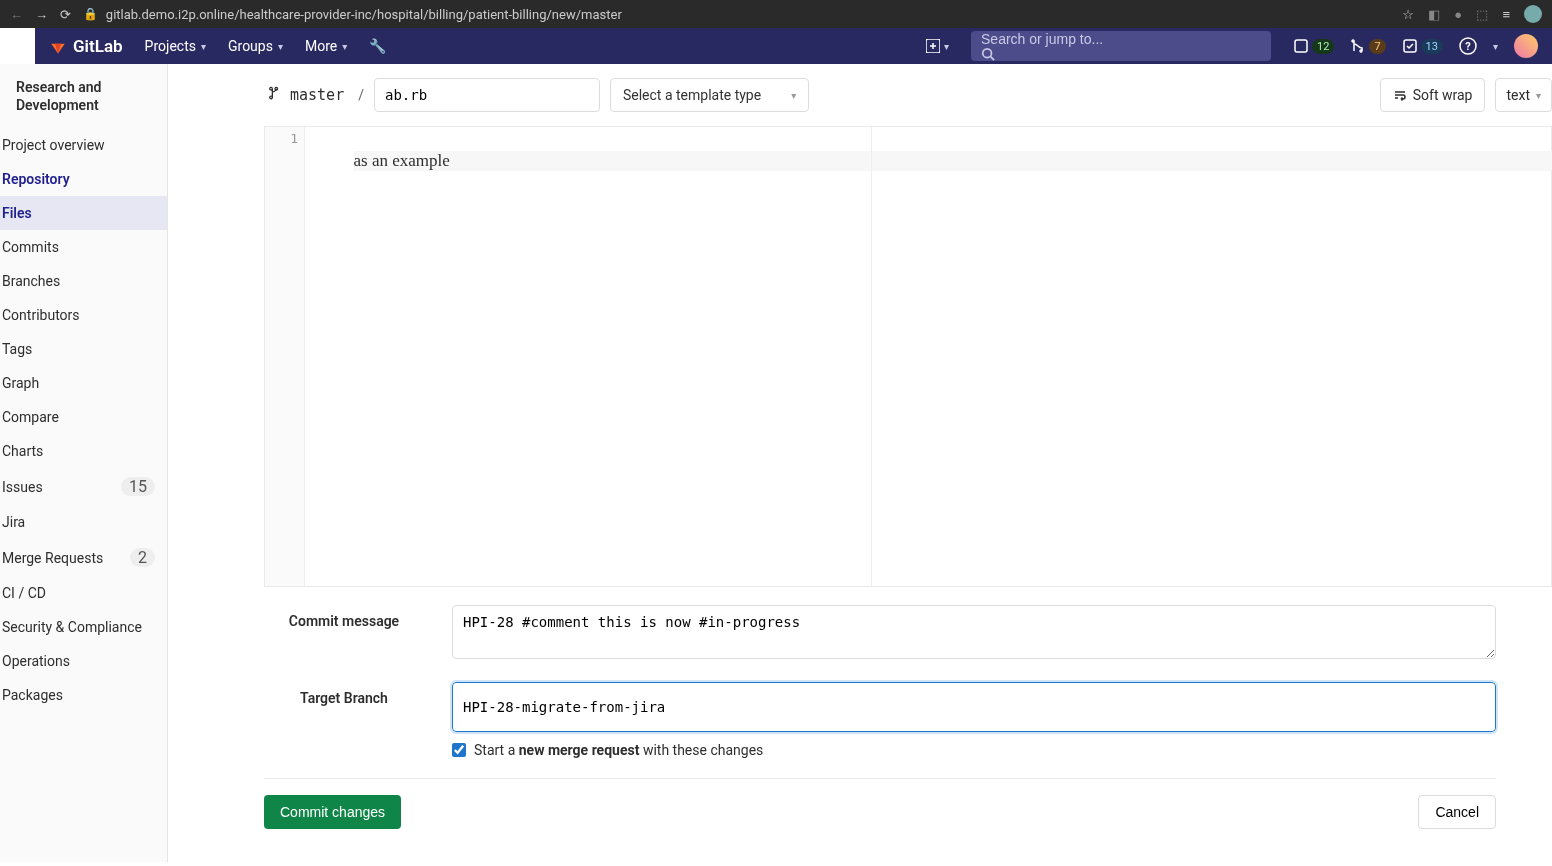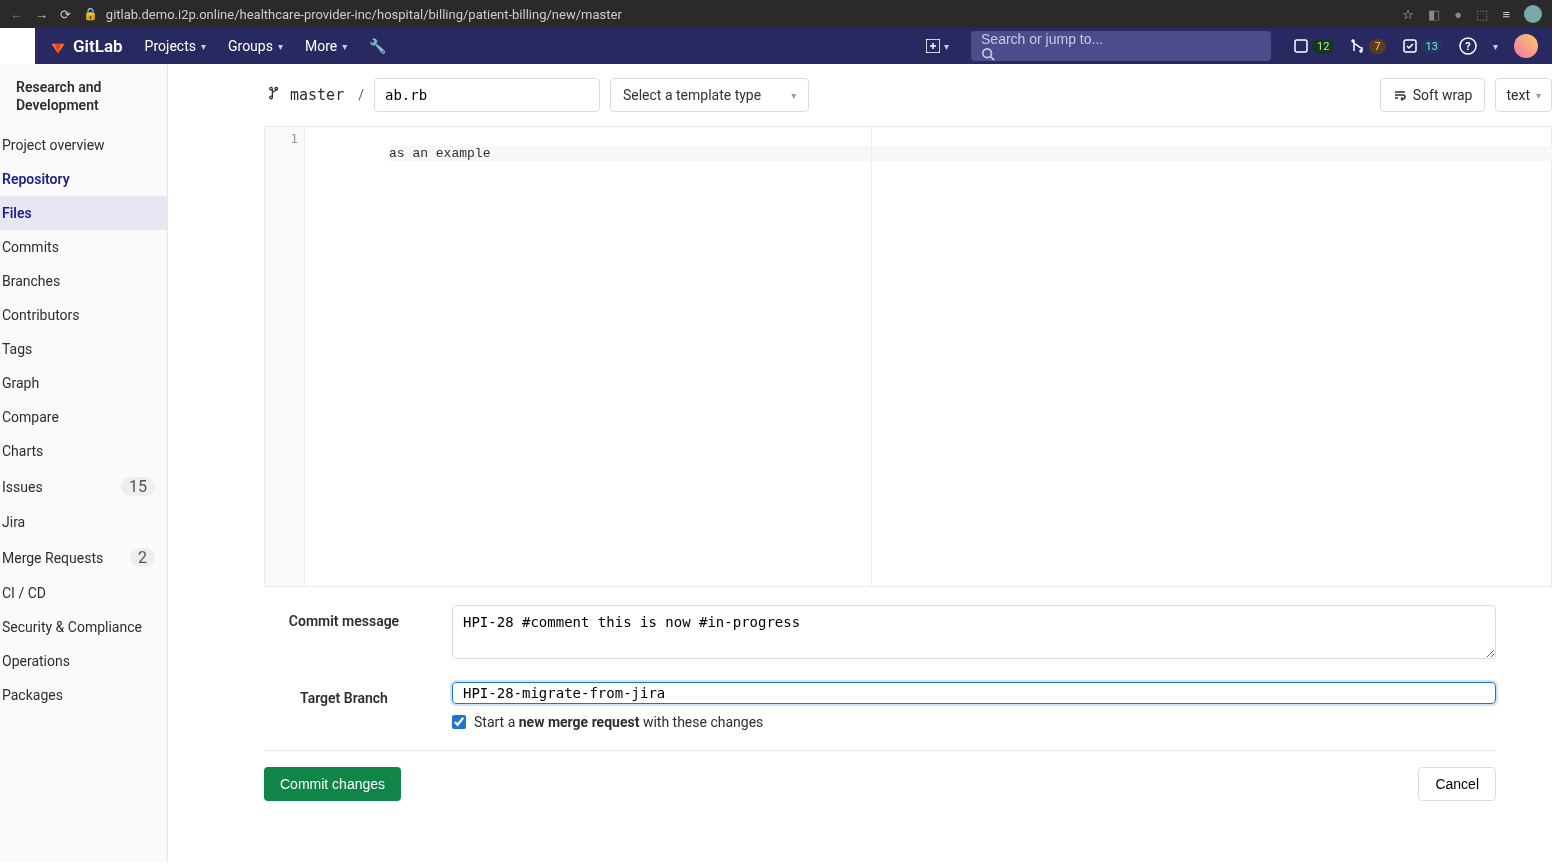--- a/index.html
+++ b/index.html
@@ -47,31 +47,31 @@
 .branch-chip { display: flex; align-items: flex-start; gap: 8px; font-family: "SFMono-Regular", Menlo, monospace; font-size: 15px; color: #2e2e2e; padding: 0 4px; }
 .path-sep { color: #666; }
 .filename-input { border: 1px solid #dcdcde; border-radius: 4px; height: 34px; width: 226px; padding: 0 10px; font-family: "SFMono-Regular", Menlo, monospace; font-size: 14px; }
 .template-select { border: 1px solid #dcdcde; border-radius: 4px; height: 34px; min-width: 180px; padding: 0 12px; color: #333; background: #fff; display: flex; align-items: center; justify-content: space-between; gap: 30px; cursor: pointer; }
 .header-spacer { flex: 1; }
 .softwrap-btn { border: 1px solid #dcdcde; border-radius: 4px; height: 34px; padding: 0 12px; display: flex; align-items: center; gap: 6px; background: #fff; cursor: pointer; }
 .mode-select { border: 1px solid #dcdcde; border-radius: 4px; height: 34px; padding: 0 10px; display: flex; align-items: center; gap: 6px; background: #fff; cursor: pointer; }
 
 .code-editor { border: 1px solid #eaeaea; border-top: none; display: flex; height: 460px; position: relative; }
 .gutter { width: 40px; background: #fafafa; border-right: 1px solid #eee; text-align: right; padding: 4px 6px 0 0; color: #999; font-family: "SFMono-Regular", Menlo, monospace; font-size: 13px; }
-.code-area { flex: 1; font-family: Liberation Mono, monospace; font-size: 13px; padding: 4px 6px; white-space: pre; position: relative; }
+.code-area { flex: 1; font-family: Liberation Serif, serif; font-size: 17px; padding: 4px 6px; white-space: pre; position: relative; }
 .code-area .line1 { background: #f7f7f7; display: inline-block; width: 100%; }
 .code-divider { position: absolute; left: 566px; top: 0; bottom: 0; width: 1px; background: #eee; }
 
 
 .form { margin: 18px 0 0 96px; padding-right: 56px; }
 .form-row { display: flex; align-items: flex-start; gap: 28px; margin-bottom: 20px; }
 .form-label { width: 160px; text-align: center; padding-top: 8px; font-weight: 600; color: #2e2e2e; }
 .form-field { flex: 1; }
 .commit-msg { width: 100%; height: 54px; border: 1px solid #dcdcde; border-radius: 4px; padding: 8px 10px; font-family: "SFMono-Regular", Menlo, monospace; font-size: 14px; resize: vertical; }
-.branch-input { width: 100%; height: 22px; border: 1px solid #1f75cb; border-radius: 4px; padding: 0 10px; font-family: "SFMono-Regular", Menlo, monospace; font-size: 14px; outline: 2px solid #cfe4f7; }
+.branch-input { width: 100%; height: 50px; border: 1px solid #1f75cb; border-radius: 4px; padding: 0 10px; font-family: "SFMono-Regular", Menlo, monospace; font-size: 14px; outline: 2px solid #cfe4f7; }
 .mr-check { margin-top: 10px; display: flex; align-items: center; gap: 8px; color: #2e2e2e; }
 .mr-check input { width: 14px; height: 14px; accent-color: #1f75cb; }
 .form-actions { display: flex; justify-content: space-between; padding-top: 16px; border-top: 1px solid #eaeaea; margin-top: 10px; }
 .btn-commit { background: #108548; color: #fff; border: none; border-radius: 4px; padding: 8px 16px; font-size: 14px; cursor: pointer; }
 .btn-cancel { background: #fff; border: 1px solid #dcdcde; border-radius: 4px; padding: 8px 16px; font-size: 14px; cursor: pointer; }
 
 .chev { font-size: 10px; color: #999; }
 .chev.white { color: #c9c9e6; }
 svg { display: block; }
 </style>

